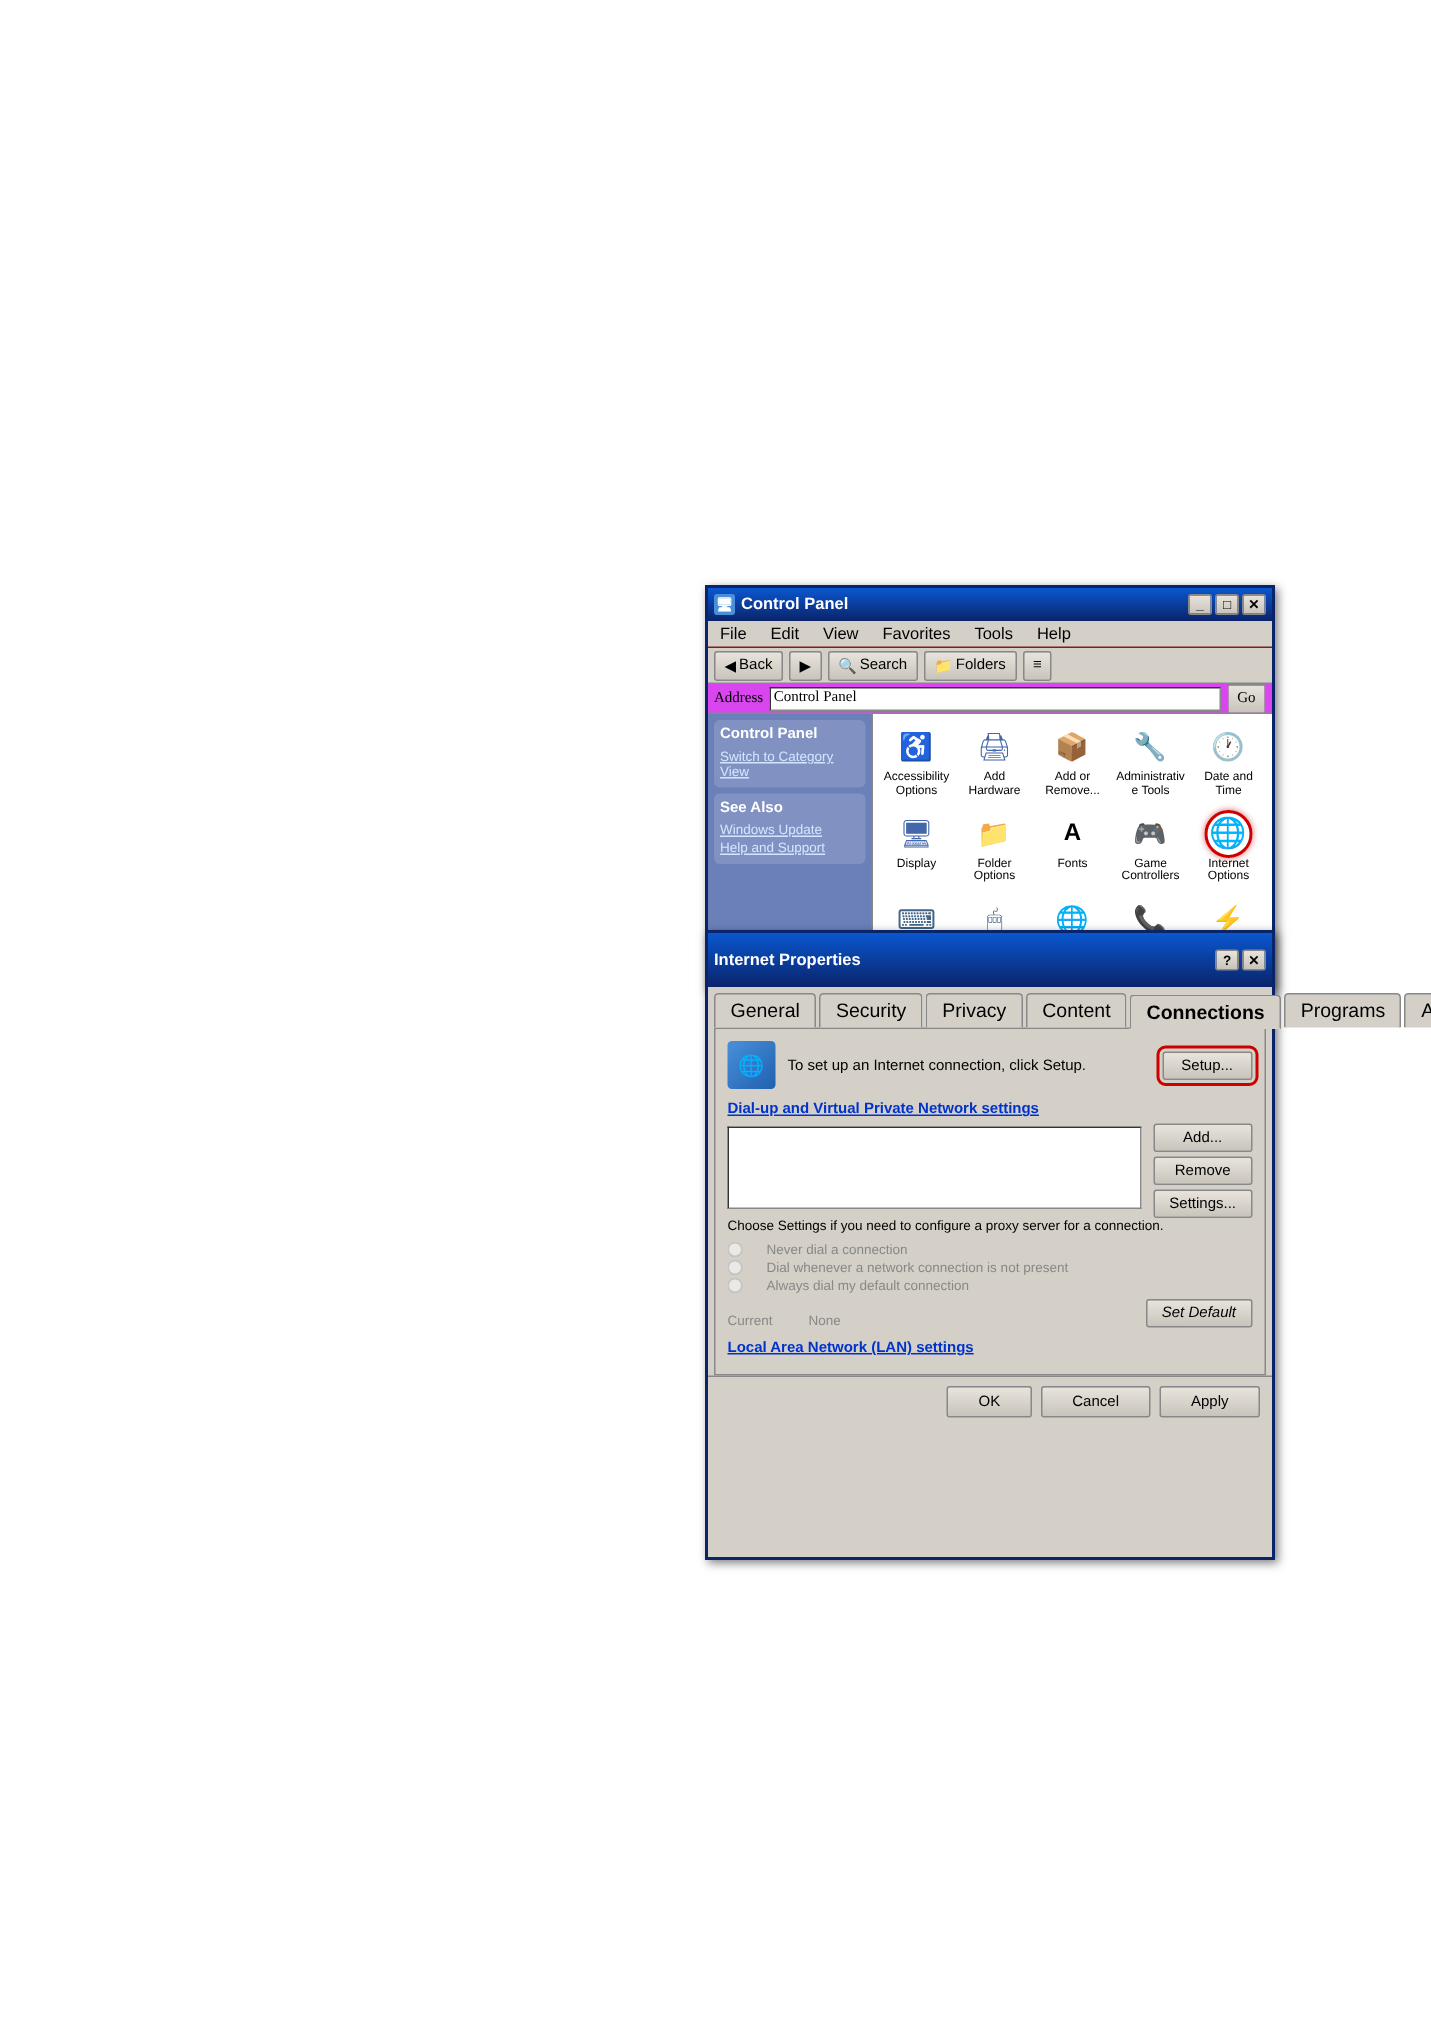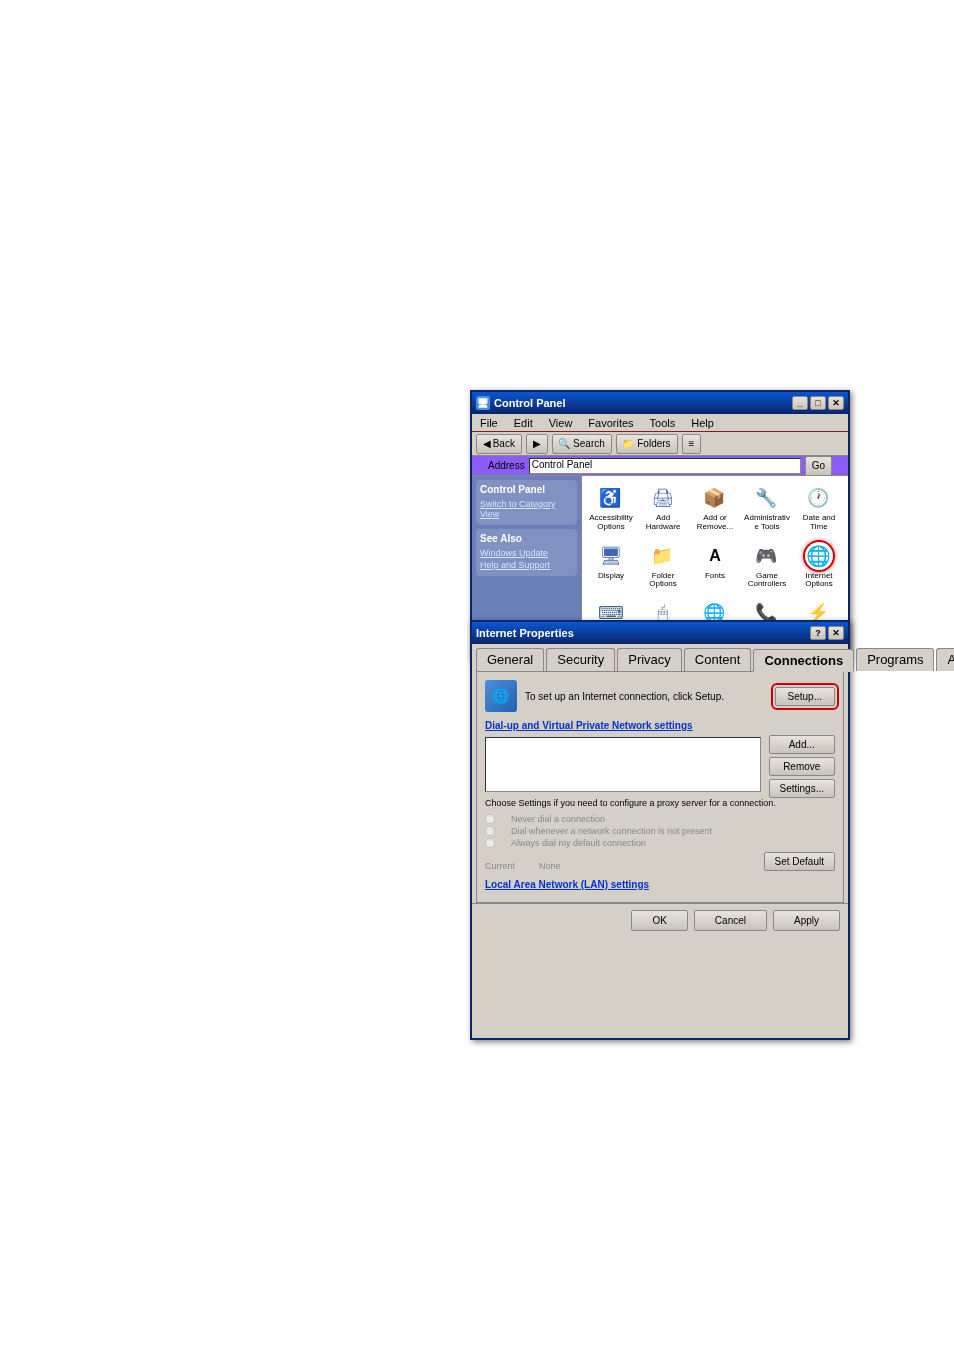--- a/index.html
+++ b/index.html
@@ -96,28 +96,29 @@
       background: linear-gradient(to bottom, #e8e4dc, #c8c4bc);
       border: 1px solid #888;
       border-radius: 2px;
       font-size: 10px;
       cursor: pointer;
       display: flex;
       align-items: center;
       gap: 2px;
     }
     .cp-address-bar {
-      background: #8b5cf6;
+      background: #d946ef;
       height: 20px;
       display: flex;
       align-items: center;
-      padding: 0 16px;
+      padding: 0 4px;
       gap: 4px;
       border-bottom: 1px solid #888;
       font-size: 10px;
+      font-family: Liberation Serif, serif;
     }
     .cp-address-input {
       flex: 1;
       height: 16px;
       border: 1px inset #888;
       background: white;
       padding: 0 2px;
       font-size: 10px;
     }
     .cp-body {
@@ -208,21 +209,21 @@
       top: 620px;
       left: 470px;
       width: 380px;
       height: 420px;
       border: 2px solid #0a246a;
       background: #d4d0c8;
       box-shadow: 2px 2px 6px rgba(0,0,0,0.5);
     }
     .ip-titlebar {
       background: linear-gradient(to bottom, #0a57d0 0%, #0a246a 100%);
-      height: 22px;
+      height: 36px;
       display: flex;
       align-items: center;
       justify-content: space-between;
       padding: 0 4px;
       color: white;
       font-size: 11px;
       font-weight: bold;
     }
     .ip-titlebar-btns {
       display: flex;
@@ -599,21 +600,21 @@
         <span>Dial whenever a network connection is not present</span>
       </div>
       <div class="ip-radio-row">
         <input type="radio" name="dialup" disabled="" style="">
         <span>Always dial my default connection</span>
       </div>
     </div>
     <div class="ip-current-row">
       <span class="ip-current-label">Current</span>
       <span class="ip-current-value">None</span>
-      <button class="ip-side-btn" style="min-width:70px;">Set Default</button>
+      <button class="ip-side-btn" style="min-width:70px;font-style:italic;">Set Default</button>
     </div>
 
     <div class="ip-lan-section">
       <div class="ip-section-title">Local Area Network (LAN) settings</div>
     </div>
   </div>
   <div class="ip-bottom-btns">
     <button class="ip-btn">OK</button>
     <button class="ip-btn">Cancel</button>
     <button class="ip-btn">Apply</button>

